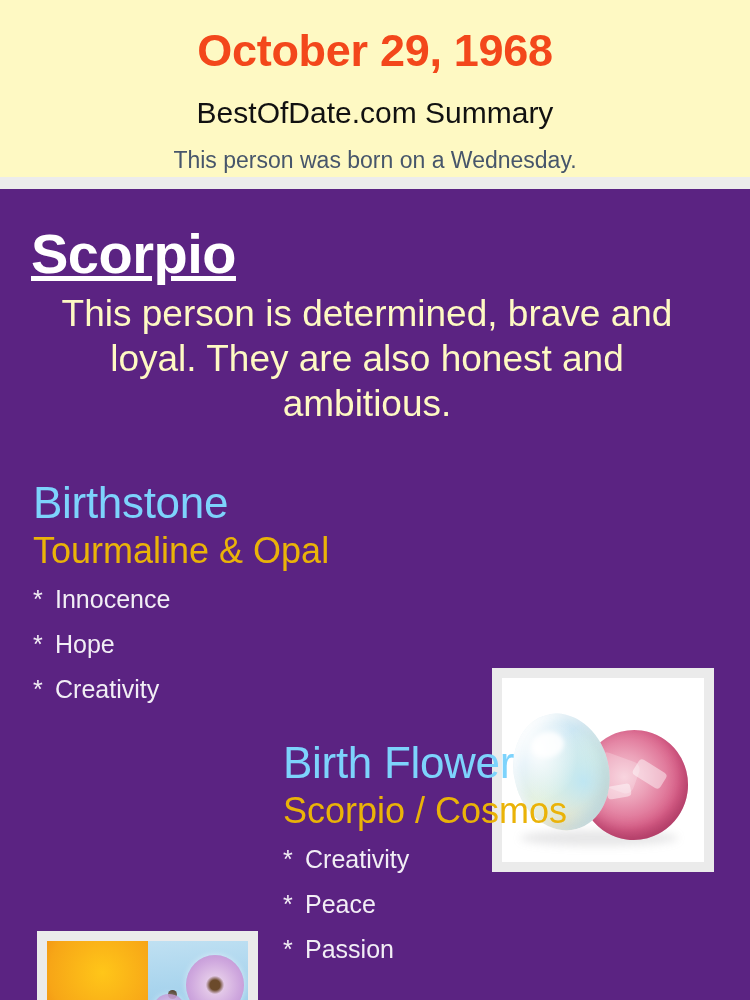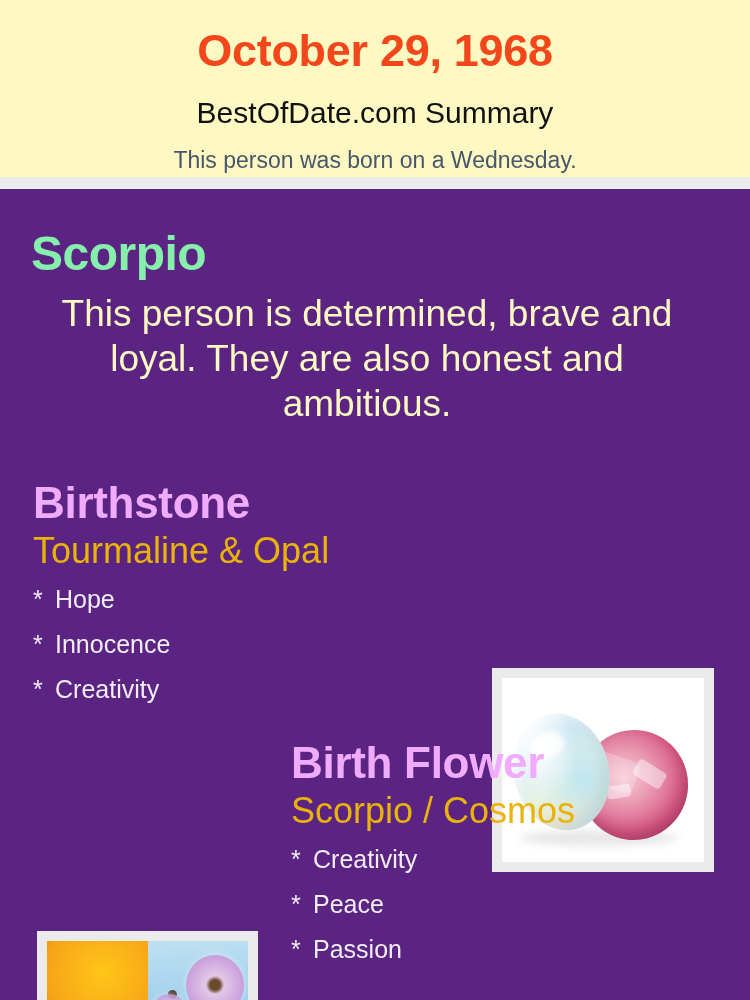--- a/index.html
+++ b/index.html
@@ -81,25 +81,26 @@
     height: 811px;
     background: #5b2382;
   }
 
   .sign-title {
     position: absolute;
     left: 31px;
     top: 36px;
     margin: 0;
     font-family: "Liberation Sans", sans-serif;
-    font-size: 48px;
+    font-size: 56px;
     font-weight: bold;
     line-height: 58px;
-    color: #86efac;
+    color: #ffffff;
     letter-spacing: -0.5px;
+    text-decoration: underline;
   }
   .sign-desc {
     position: absolute;
     left: 31px;
     top: 102px;
     width: 672px;
     margin: 0;
     font-family: "Liberation Sans", sans-serif;
     font-size: 37px;
     font-weight: normal;
@@ -112,23 +113,23 @@
   .stone-block {
     position: absolute;
     left: 33px;
     top: 288px;
     width: 430px;
   }
   .block-heading {
     margin: 0;
     font-family: "Liberation Sans", sans-serif;
     font-size: 44px;
-    font-weight: bold;
+    font-weight: normal;
     line-height: 52px;
-    color: #f0abfc;
+    color: #7dd3fc;
     letter-spacing: -0.3px;
   }
   .block-subheading {
     margin: 0;
     font-family: "Liberation Sans", sans-serif;
     font-size: 36px;
     font-weight: normal;
     line-height: 44px;
     color: #eab308;
     white-space: nowrap;
@@ -305,21 +306,21 @@
     width: 9px;
     height: 9px;
     border-radius: 50%;
     background: #51402f;
   }
   .cosmos-half .u1 { left: 20%; top: 28%; }
 
   
   .flower-block {
     position: absolute;
-    left: 291px;
+    left: 283px;
     top: 548px;
     width: 440px;
   }
   .flower-block .trait-list {
     margin-left: 0;
     padding-left: 0;
   }
   .flower-block .trait-list li {
     padding-left: 0;
   }
@@ -343,24 +344,24 @@
   <div class="body-panel">
 
     <h2 class="sign-title">Scorpio</h2>
     <p class="sign-desc">This person is determined, brave and loyal. They are also honest and ambitious.</p>
 
     <div class="stone-block">
       <h3 class="block-heading">Birthstone</h3>
       <div class="block-subheading">Tourmaline &amp; Opal</div>
       <ul class="trait-list">
         <li>
+          <span class="star">*</span><span>Innocence</span>
+        </li>
+        <li>
           <span class="star">*</span><span>Hope</span>
-        </li>
-        <li>
-          <span class="star">*</span><span>Innocence</span>
         </li>
         <li>
           <span class="star">*</span><span>Creativity</span>
         </li>
       </ul>
     </div>
 
     <div class="photo-frame gem-frame">
       <div class="photo-inner">
         <div class="gem-stage">

